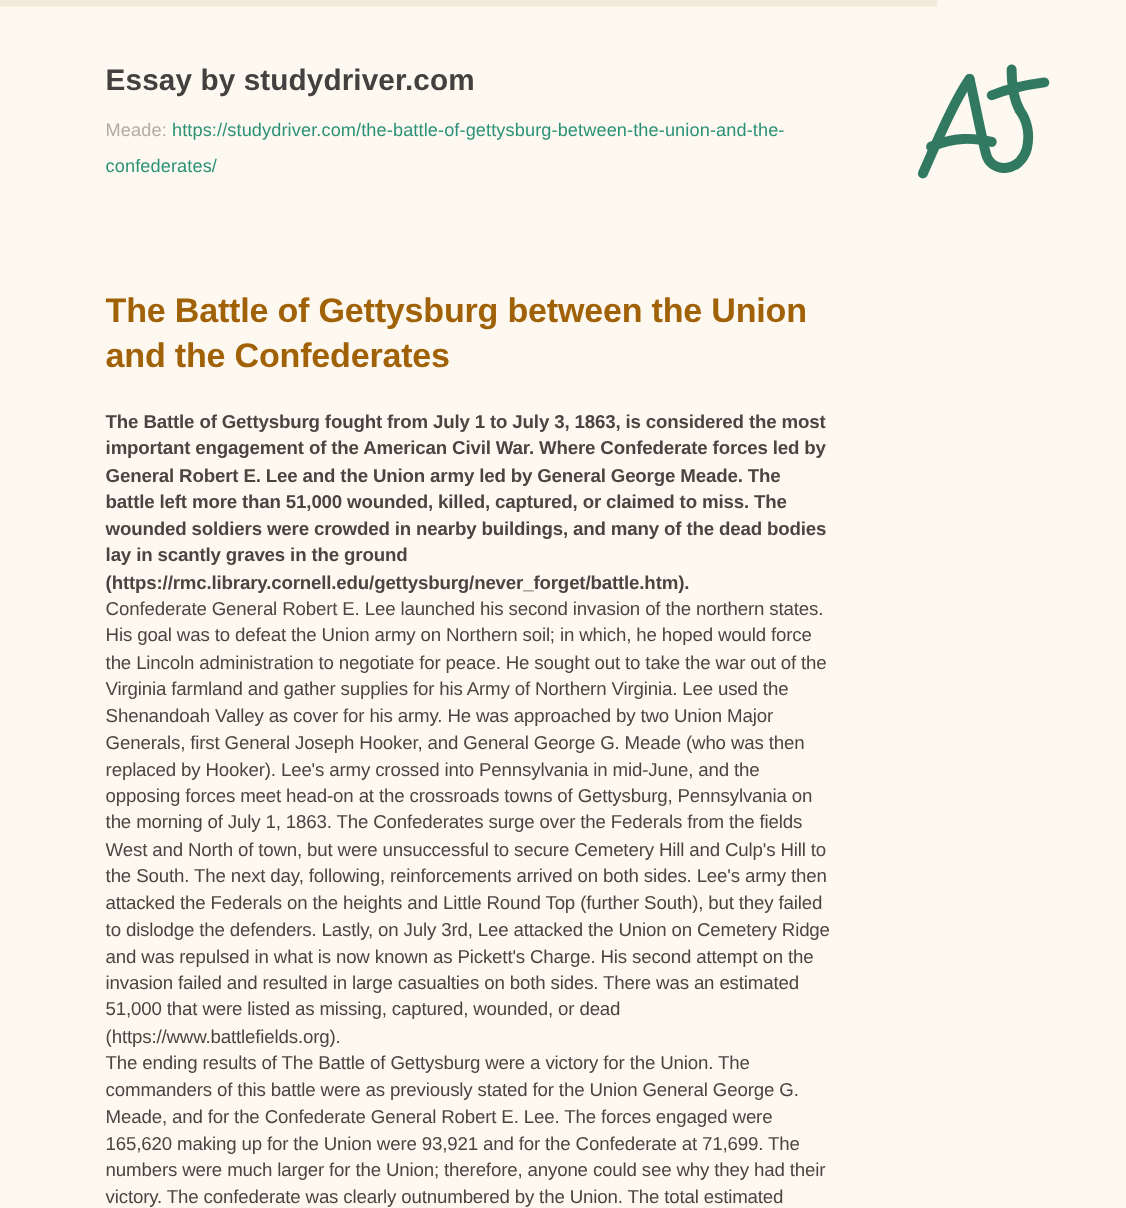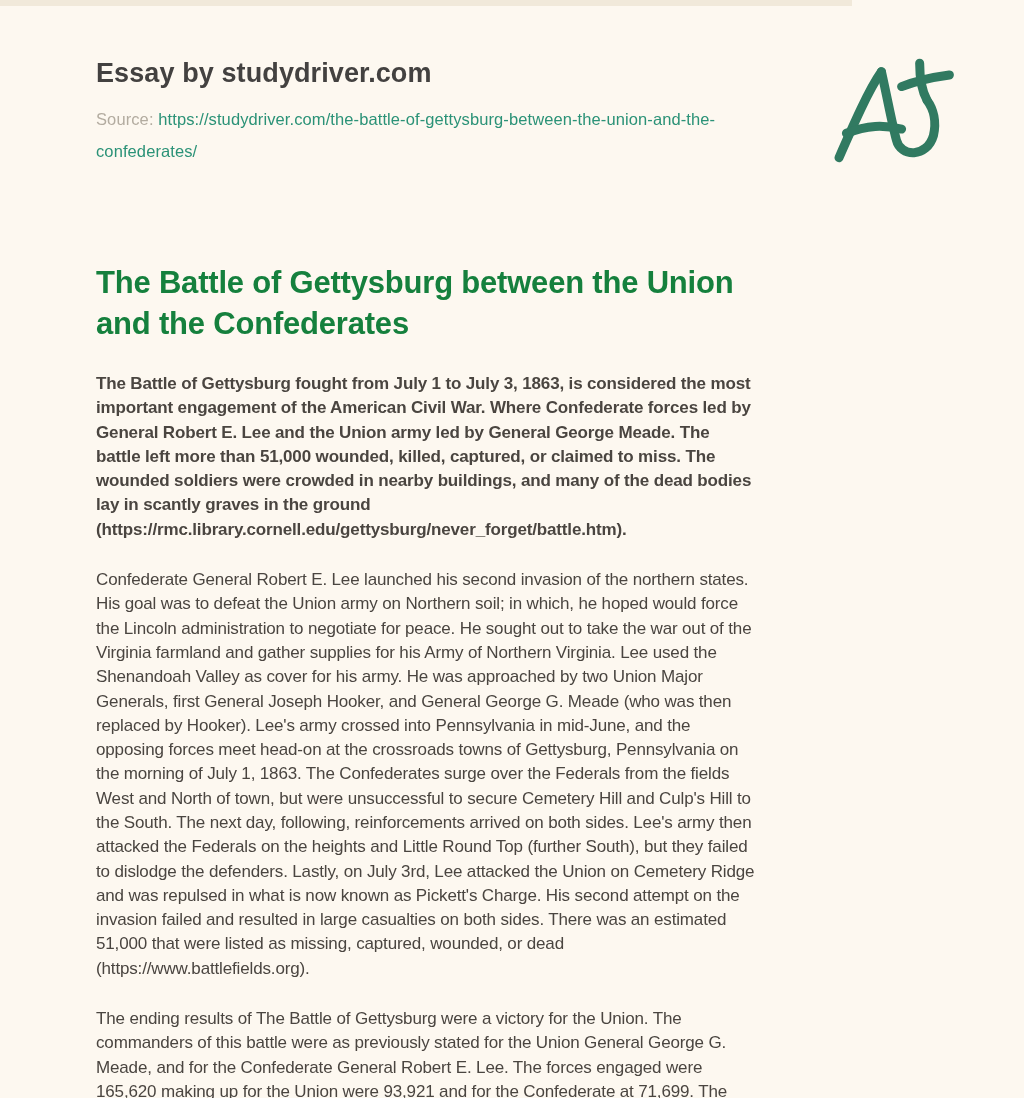--- a/index.html
+++ b/index.html
@@ -55,43 +55,42 @@
   .logo svg { width: 100%; height: 100%; }
   .essay {
     padding: 0 96px;
   }
   .essay-title {
     margin-top: 96px;
     max-width: 800px;
     font-size: 31px;
     line-height: 1.3;
     font-weight: 700;
-    color: #15803d;
+    color: #a16207;
     letter-spacing: -0.2px;
   }
   .essay p {
-    margin-top: 26px;
     max-width: 826px;
     font-size: 17px;
     line-height: 24.3px;
     color: #4a4540;
     letter-spacing: -0.15px;
   }
   .essay p:first-of-type { margin-top: 28px; font-weight: bold; }
 </style>
 </head>
 <body>
 
 <div class="page">
   <div class="top-strip"></div>
 
   <header class="header">
     <h1>Essay by studydriver.com</h1>
     <p class="source">
-      <span class="source-label">Source:</span>
+      <span class="source-label">Meade:</span>
       <a class="source-link" href="#">https://studydriver.com/the-battle-of-gettysburg-between-the-union-and-the-confederates/</a>
     </p>
 
     <div class="logo">
       <svg viewBox="0 0 130 100" fill="none" stroke="#317a61" stroke-width="8.5" stroke-linecap="round" stroke-linejoin="round">
 
         <path d="M16,94 C30,62 44,30 56,13"></path>
 
         <path d="M56,13 C62,40 66,62 70,77 C74,94 99,94 105,73 C108,60 105,48 99,40"></path>
 

